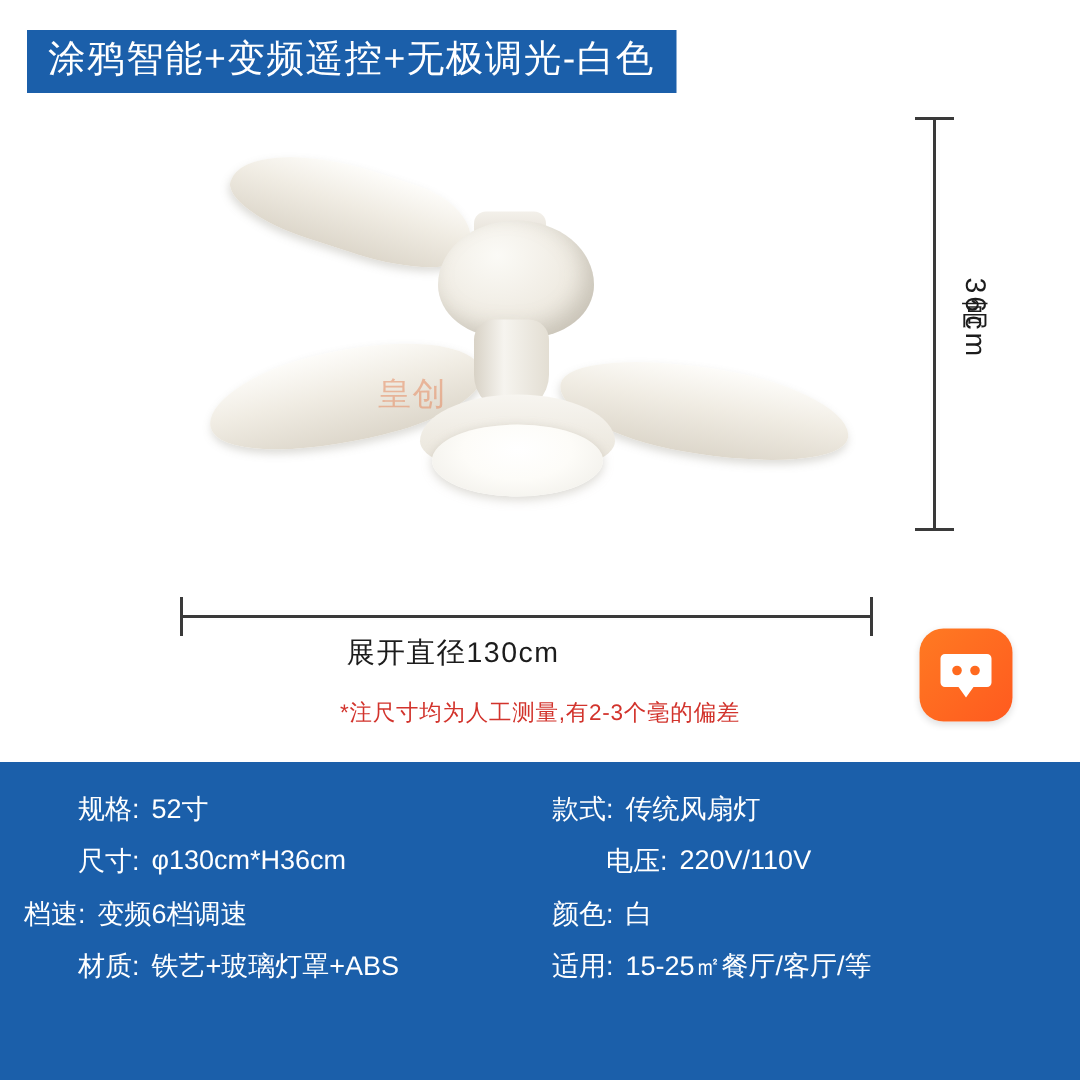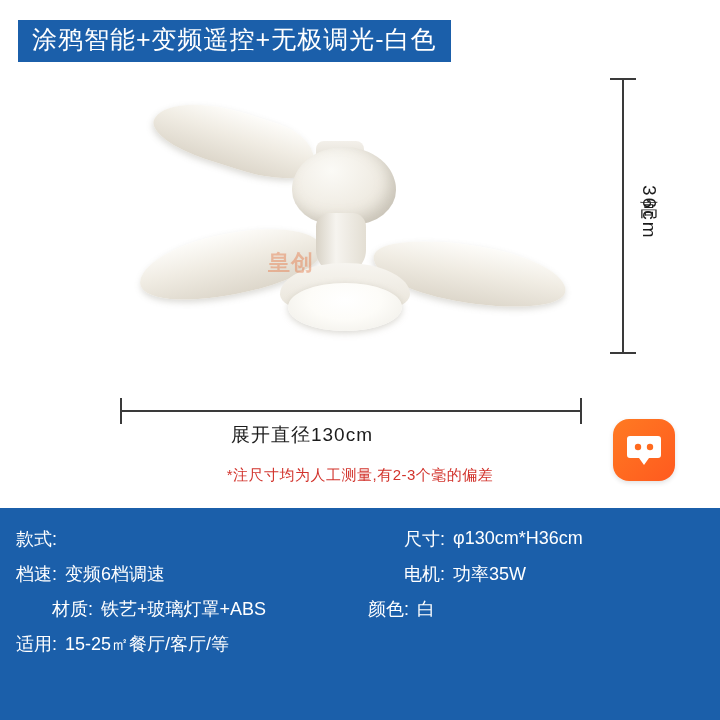--- a/index.html
+++ b/index.html
@@ -142,25 +142,25 @@
     width: 114px;
     height: 48px;
     background: radial-gradient(ellipse at 50% 35%, #ffffff 0%, #fdfcf8 45%, #eeece6 100%);
     border-radius: 50%;
     box-shadow: 0 2px 7px rgba(160,155,140,0.4);
   }
 
   
   .watermark {
     position: absolute;
-    left: 268px;
+    left: 252px;
     top: 248px;
     font-size: 22px;
     color: rgba(228,120,70,0.45);
-    font-weight: bold;
+    font-weight: normal;
     letter-spacing: 1px;
     user-select: none;
   }
 
   
   .dim-v {
     position: absolute;
     left: 622px;
     top: 78px;
     width: 2px;
@@ -319,47 +319,52 @@
         </svg>
       </div>
     </div>
   </div>
 
   <div class="title-banner">涂鸦智能+变频遥控+无极调光-白色</div>
 
   <div class="spec-table">
     <div class="spec-grid">
 
+      <div class="spec-cell col-left">
+        <span class="spec-label">规格:</span>
+        <span class="spec-value">52寸</span>
+      </div>
       <div class="spec-cell col-right">
         <span class="spec-label">款式:</span>
+        <span class="spec-value">传统风扇灯</span>
       </div>
 
       <div class="spec-cell col-left">
         <span class="spec-label">尺寸:</span>
         <span class="spec-value">φ130cm*H36cm</span>
       </div>
 
+      <div class="spec-cell col-left">
+        <span class="spec-label">电压:</span>
+        <span class="spec-value">220V/110V</span>
+      </div>
       <div class="spec-cell col-right">
         <span class="spec-label">档速:</span>
         <span class="spec-value">变频6档调速</span>
       </div>
 
-      <div class="spec-cell col-left">
-        <span class="spec-label">电机:</span>
-        <span class="spec-value">功率35W</span>
-      </div>
+      <div class="spec-cell col-right">
+        <span class="spec-label">颜色:</span>
+        <span class="spec-value">白</span>
+      </div>
+
       <div class="spec-cell col-left">
         <span class="spec-label">材质:</span>
         <span class="spec-value">铁艺+玻璃灯罩+ABS</span>
       </div>
-
-      <div class="spec-cell col-right">
-        <span class="spec-label">颜色:</span>
-        <span class="spec-value">白</span>
-      </div>
       <div class="spec-cell col-right">
         <span class="spec-label">适用:</span>
         <span class="spec-value">15-25㎡餐厅/客厅/等</span>
       </div>
 
     </div>
   </div>
 
 </div>
 

